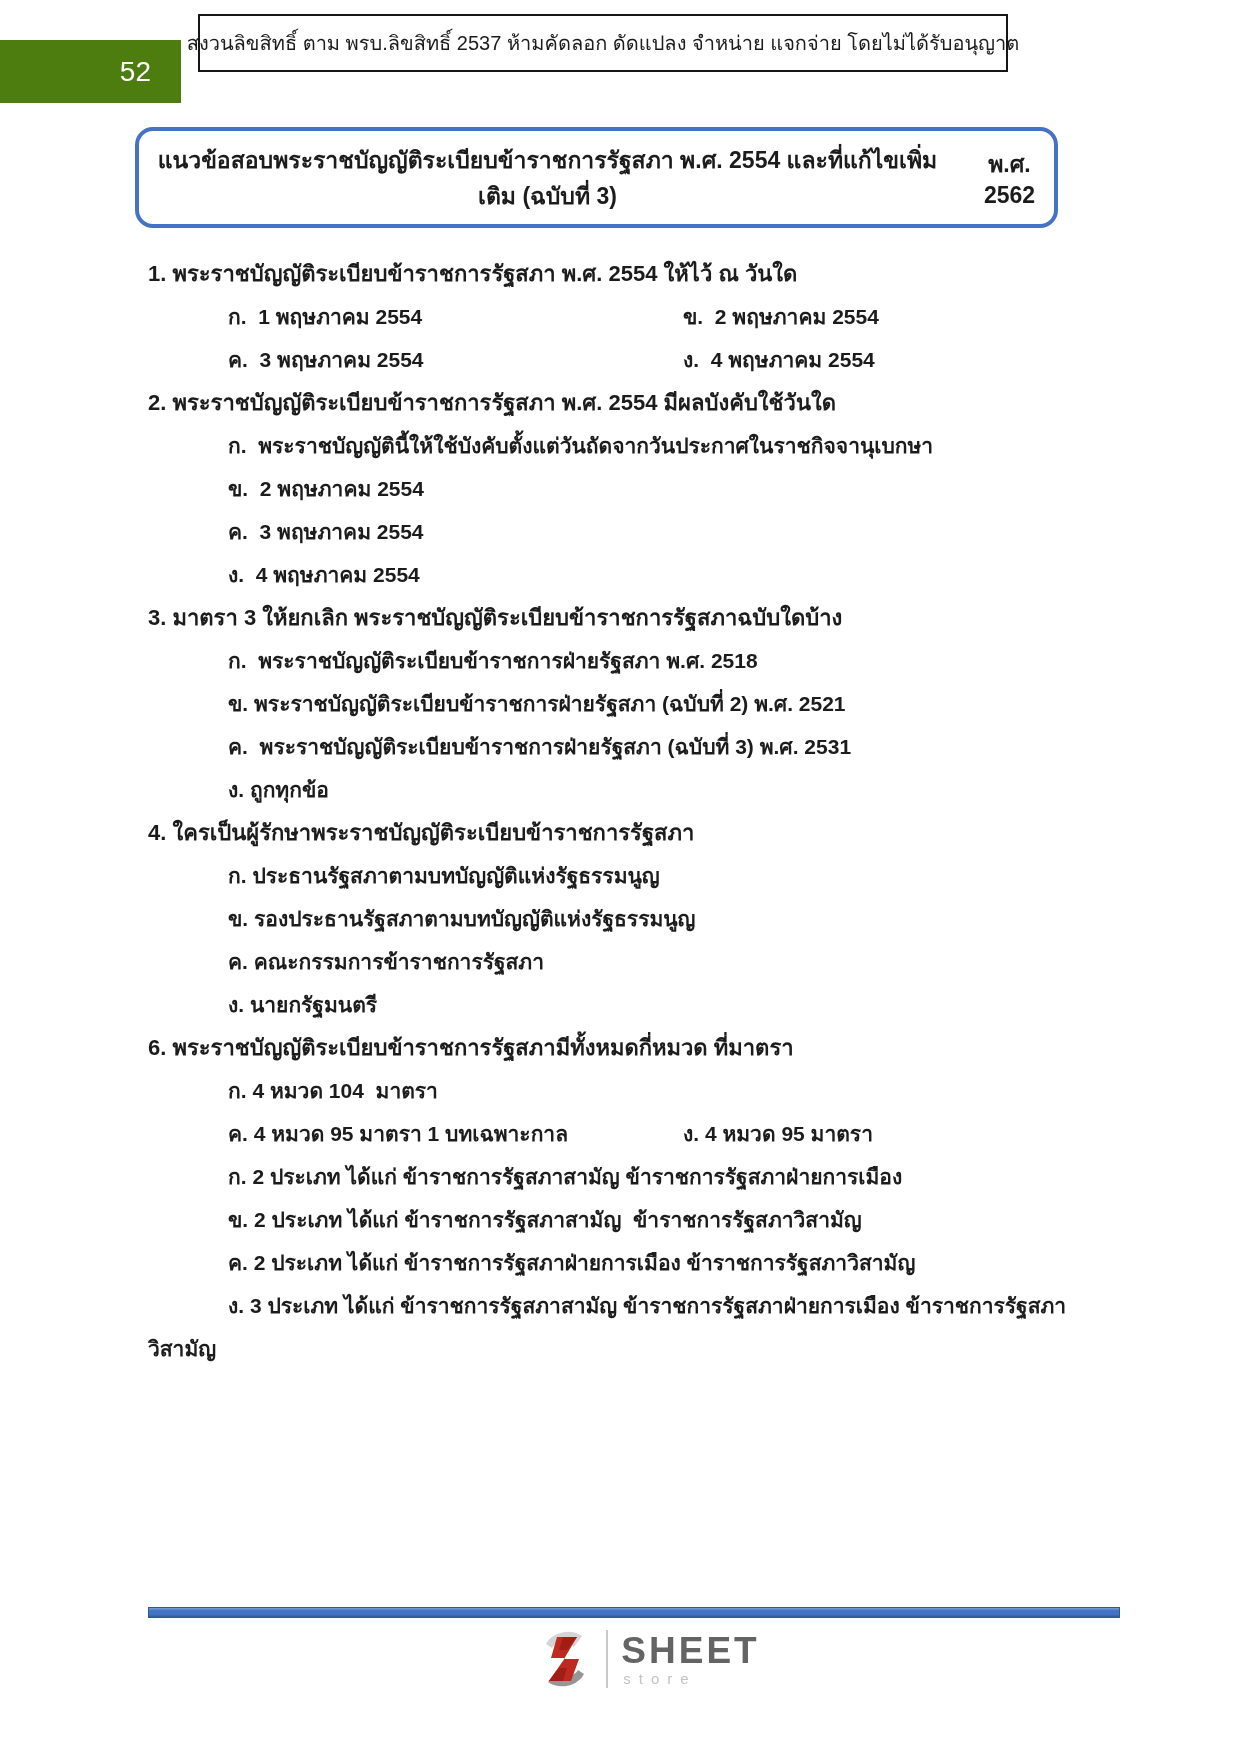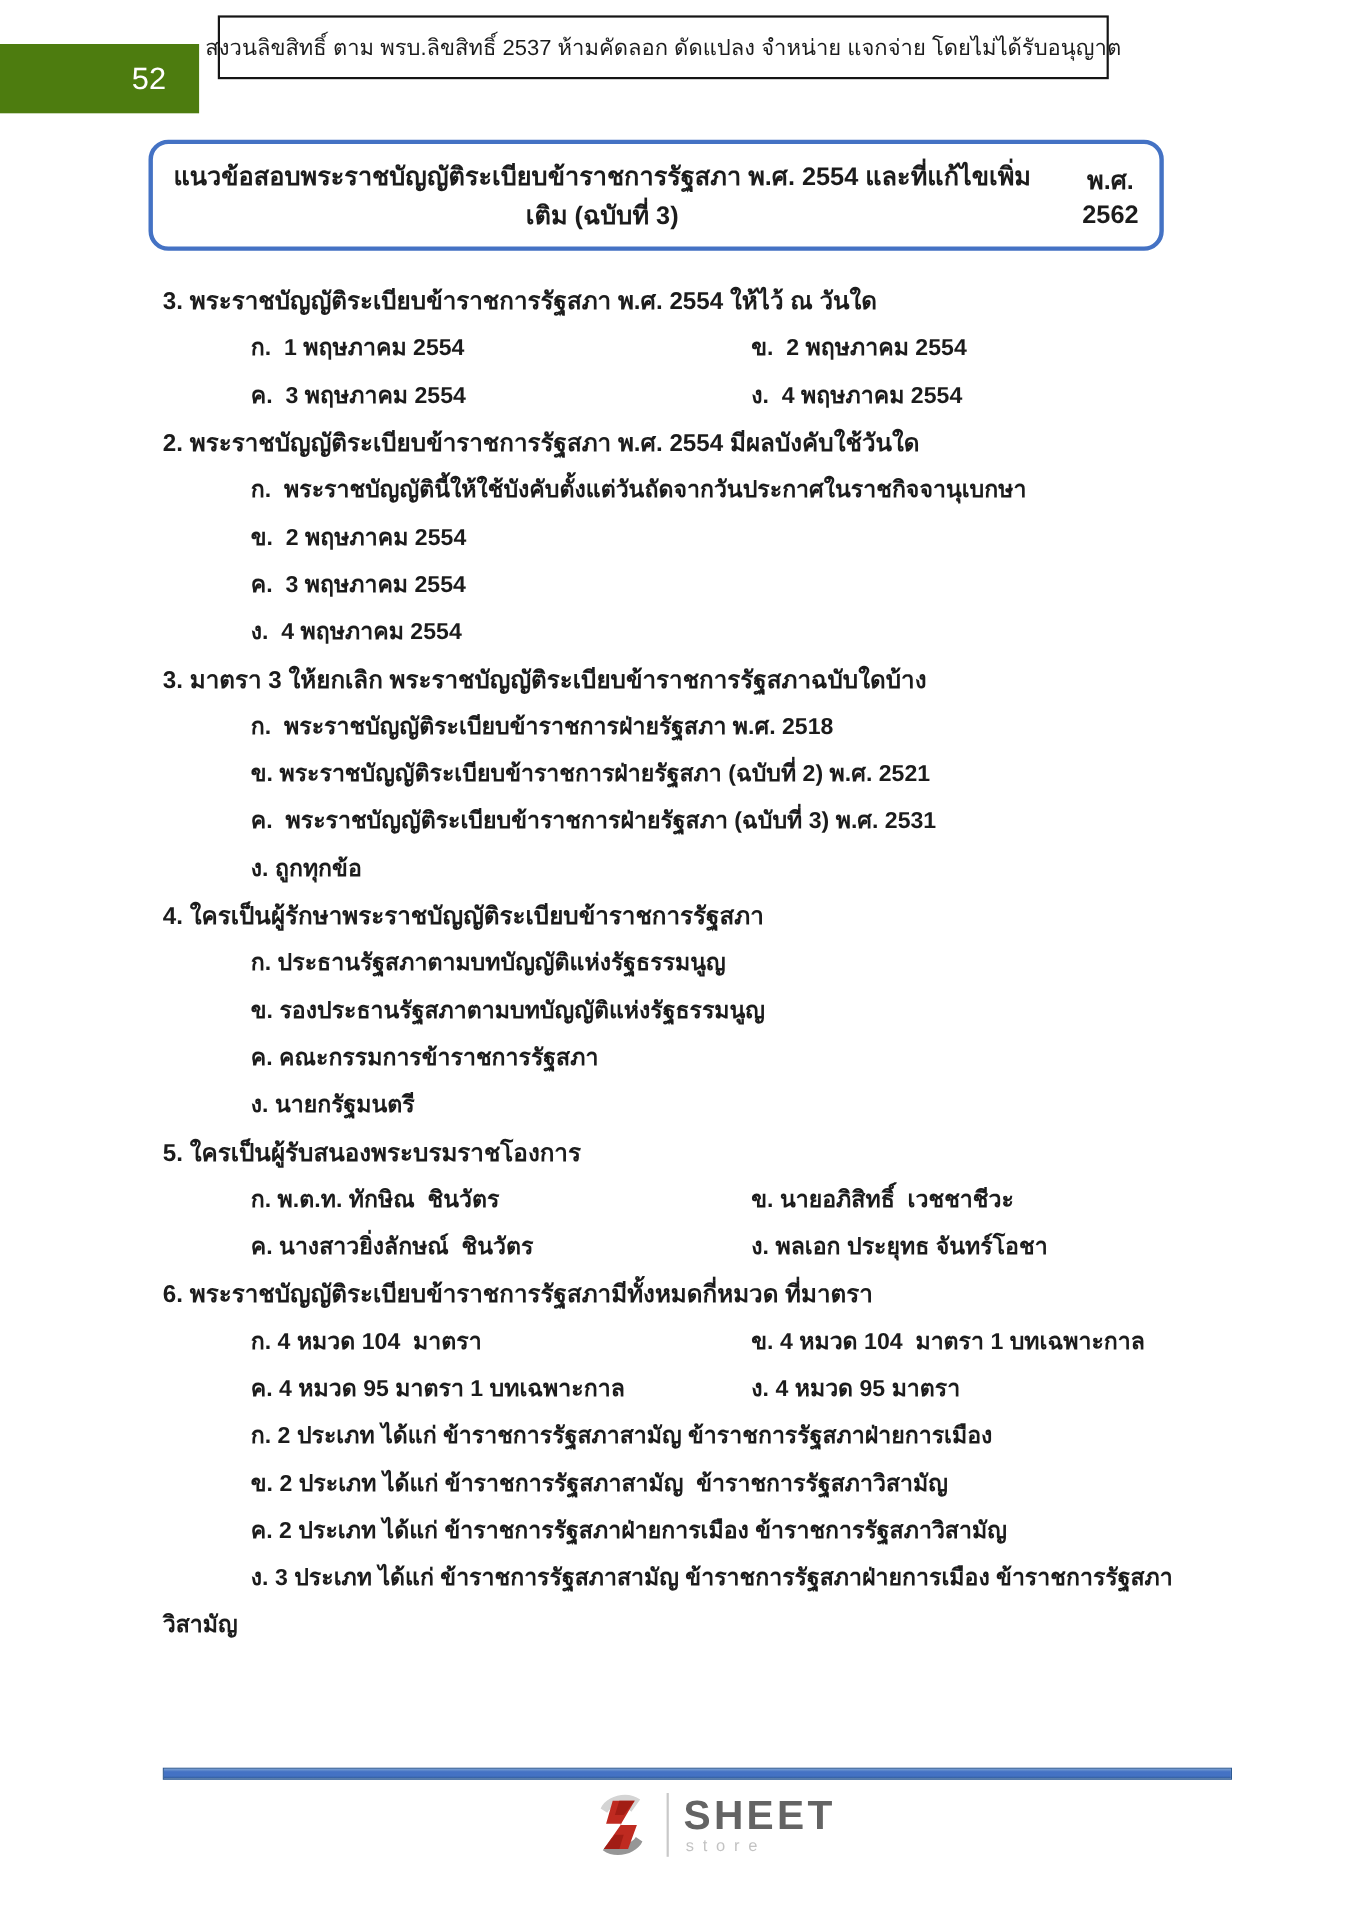--- a/index.html
+++ b/index.html
@@ -110,21 +110,21 @@
   <span>สงวนลิขสิทธิ์ ตาม พรบ.ลิขสิทธิ์ 2537 ห้ามคัดลอก ดัดแปลง จำหน่าย แจกจ่าย โดยไม่ได้รับอนุญาต</span>
 </div>
 
 <div class="title-box">
   <div>แนวข้อสอบพระราชบัญญัติระเบียบข้าราชการรัฐสภา พ.ศ. 2554 และที่แก้ไขเพิ่มเติม (ฉบับที่ 3)</div>
   <div>พ.ศ. 2562</div>
 </div>
 
 <div class="questions">
     <div class="question-block">
-      <div class="q-text">3. พระราชบัญญัติระเบียบข้าราชการรัฐสภา พ.ศ. 2554 ให้ไว้ ณ วันใด</div>
+      <div class="q-text">1. พระราชบัญญัติระเบียบข้าราชการรัฐสภา พ.ศ. 2554 ให้ไว้ ณ วันใด</div>
       <div class="opt-row">
         <div class="opt">ก.  1 พฤษภาคม 2554</div>
         <div class="opt opt-right">ข.  2 พฤษภาคม 2554</div>
       </div>
       <div class="opt-row">
         <div class="opt">ค.  3 พฤษภาคม 2554</div>
         <div class="opt opt-right">ง.  4 พฤษภาคม 2554</div>
       </div>
     </div>
     <div class="question-block">
@@ -142,35 +142,23 @@
       <div class="opt">ง. ถูกทุกข้อ</div>
     </div>
     <div class="question-block">
       <div class="q-text">4. ใครเป็นผู้รักษาพระราชบัญญัติระเบียบข้าราชการรัฐสภา</div>
       <div class="opt">ก. ประธานรัฐสภาตามบทบัญญัติแห่งรัฐธรรมนูญ</div>
       <div class="opt">ข. รองประธานรัฐสภาตามบทบัญญัติแห่งรัฐธรรมนูญ</div>
       <div class="opt">ค. คณะกรรมการข้าราชการรัฐสภา</div>
       <div class="opt">ง. นายกรัฐมนตรี</div>
     </div>
     <div class="question-block">
-      <div class="q-text">5. ใครเป็นผู้รับสนองพระบรมราชโองการ</div>
-      <div class="opt-row">
-        <div class="opt">ก. พ.ต.ท. ทักษิณ  ชินวัตร</div>
-        <div class="opt opt-right">ข. นายอภิสิทธิ์  เวชชาชีวะ</div>
-      </div>
-      <div class="opt-row">
-        <div class="opt">ค. นางสาวยิ่งลักษณ์  ชินวัตร</div>
-        <div class="opt opt-right">ง. พลเอก ประยุทธ จันทร์โอชา</div>
-      </div>
-    </div>
-    <div class="question-block">
       <div class="q-text">6. พระราชบัญญัติระเบียบข้าราชการรัฐสภามีทั้งหมดกี่หมวด ที่มาตรา</div>
       <div class="opt-row">
         <div class="opt">ก. 4 หมวด 104  มาตรา</div>
-        <div class="opt opt-right">ข. 4 หมวด 104  มาตรา 1 บทเฉพาะกาล</div>
       </div>
       <div class="opt-row">
         <div class="opt">ค. 4 หมวด 95 มาตรา 1 บทเฉพาะกาล</div>
         <div class="opt opt-right">ง. 4 หมวด 95 มาตรา</div>
       </div>
     </div>
     <div class="question-block">
       <div class="opt">ก. 2 ประเภท ได้แก่ ข้าราชการรัฐสภาสามัญ ข้าราชการรัฐสภาฝ่ายการเมือง</div>
       <div class="opt">ข. 2 ประเภท ได้แก่ ข้าราชการรัฐสภาสามัญ  ข้าราชการรัฐสภาวิสามัญ</div>
       <div class="opt">ค. 2 ประเภท ได้แก่ ข้าราชการรัฐสภาฝ่ายการเมือง ข้าราชการรัฐสภาวิสามัญ</div>

